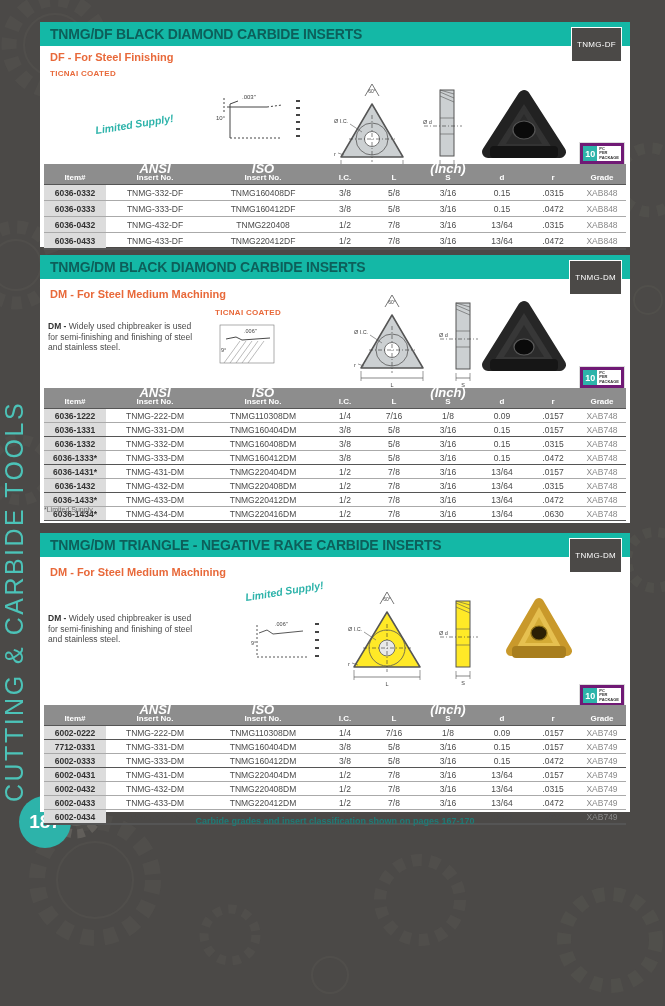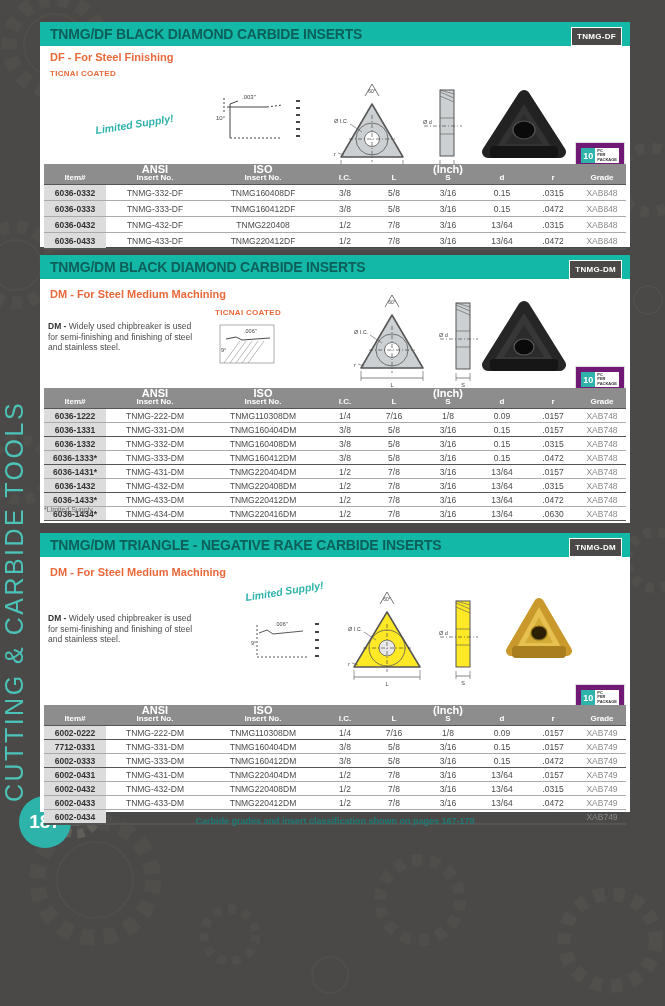--- a/index.html
+++ b/index.html
@@ -16,40 +16,40 @@
   
   .card{position:absolute;left:40px;width:590px;background:#fff;z-index:2;}
   .card1{top:22px;height:225px;}
   .card2{top:255px;height:268px;}
   .card3{top:533px;height:279px;}
   .card-header{position:absolute;top:0;left:0;right:0;height:24px;background:#14b8a6;
     display:flex;align-items:center;}
   .card-title{color:#0d5f5a;font-weight:bold;font-size:14px;letter-spacing:-0.2px;
     padding-left:10px;white-space:nowrap;}
   .type-badge{position:absolute;right:8px;top:5px;background:#4b4947;color:#fff;font-size:8px;
-    font-weight:bold;padding:4px 5px;border:1px solid #fff;letter-spacing:0.3px;}
+    font-weight:normal;padding:12px 5px;border:1px solid #fff;letter-spacing:0.3px;}
   .subtitle{position:absolute;left:10px;color:#e8693a;font-weight:bold;font-size:11px;}
   .coated{position:absolute;color:#e8693a;font-weight:bold;font-size:8px;letter-spacing:0.3px;}
   .limited{position:absolute;color:#2db3aa;font-weight:bold;font-style:italic;font-size:10.5px;
     transform:rotate(-9deg);white-space:nowrap;}
   .desc{position:absolute;font-size:8.5px;color:#4a4a4a;line-height:10.5px;width:150px;}
   .desc b{color:#333;}
   .footnote{position:absolute;font-size:7px;color:#666;}
   
-  .pkg{position:absolute;right:6px;display:flex;border:5px solid #701a75;background:#fff;
+  .pkg{position:absolute;right:6px;display:flex;border:3px solid #701a75;background:#fff;
     box-shadow:0 0 0 1px #ddd;height:15px;}
   .pkg-qty{background:#2db3aa;color:#fff;font-size:9px;font-weight:bold;padding:1px 2px;
     display:flex;align-items:center;}
   .pkg-lines{display:flex;flex-direction:column;justify-content:center;font-size:4px;
     line-height:4.5px;color:#333;padding:0 2px;font-weight:bold;}
   
   .tbl{position:absolute;left:4px;right:4px;border-collapse:collapse;table-layout:fixed;width:582px;}
   .tbl th{background:#8d8d8d;color:#fff;font-size:8px;font-weight:bold;vertical-align:bottom;
     padding:1px 0 2px 0;text-align:center;}
-  .tbl .h1{font-size:11px;min-height:8px;line-height:8px;}
+  .tbl .h1{font-size:13px;min-height:8px;line-height:8px;font-style:italic;}
   .tbl .h2{font-size:8px;line-height:9px;}
   .tbl td{font-size:8.5px;color:#4a4a4a;text-align:center;padding:1px 2px;
     border-bottom:1px solid #aaa;white-space:nowrap;overflow:hidden;}
   .tbl td:first-child{background:#dcdcdc;font-weight:bold;color:#333;}
   .tbl td:last-child{color:#8a8a8a;}
   .tbl thead tr{border-bottom:1.5px solid #555;}
   .tbl tbody tr:last-child td{border-bottom:2px solid #555;}
   .card2 .tbl tbody tr:nth-child(2n) td{border-bottom:1.5px solid #555;}
   .card3 .tbl tbody tr:nth-child(1) td,.card3 .tbl tbody tr:nth-child(3) td{border-bottom:1.5px solid #555;}
   .tbl th:nth-child(1),.tbl td:nth-child(1){width:62px;}

